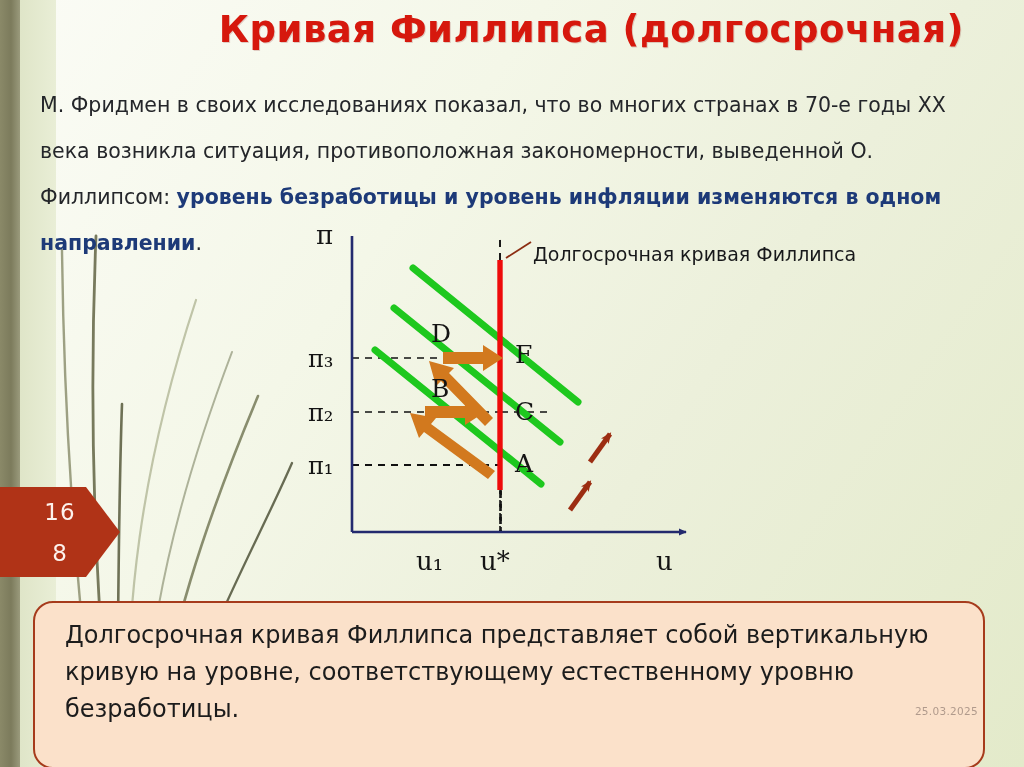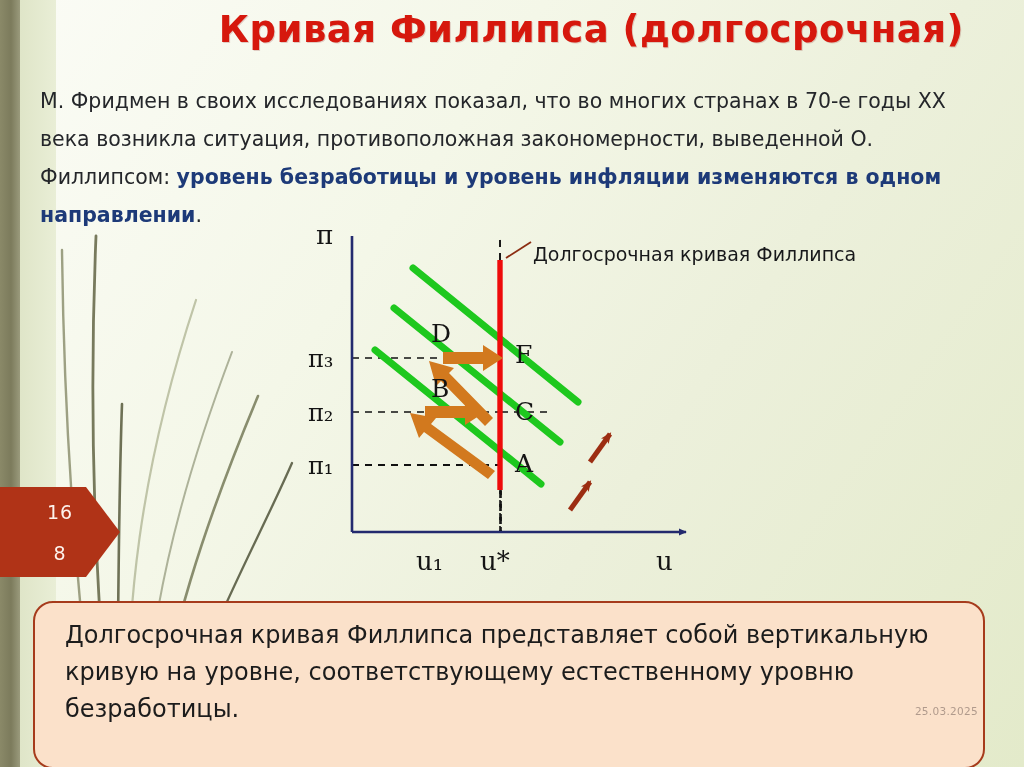--- a/index.html
+++ b/index.html
@@ -27,31 +27,31 @@
   #title{
     position:absolute;left:60px;top:8px;width:904px;text-align:right;
     color:#d6180d;font-weight:bold;font-size:37px;letter-spacing:.5px;
     font-family:"DejaVu Sans","Liberation Sans",sans-serif;
     text-shadow:1px 1px 0 rgba(120,0,0,.18);
   }
 
   
   #para{
     position:absolute;left:40px;top:82px;width:960px;
-    font-size:20.5px;line-height:38px;color:#24262a;
+    font-size:20.5px;line-height:46px;color:#24262a;
     font-family:"DejaVu Sans","Liberation Sans",sans-serif;
   }
   #para .hl{color:#1d3a78;font-weight:bold;}
 
   
   #badge{
     position:absolute;left:0px;top:487px;width:120px;height:90px;
     background:#b03317;
     clip-path:polygon(0 0, 86px 0, 120px 45px, 86px 90px, 0 90px);
-    color:#fdf2ec;font-size:19px;line-height:41px;
+    color:#fdf2ec;font-size:23px;line-height:41px;
     text-align:center;padding-top:5px;box-sizing:border-box;
     letter-spacing:1px;
   }
   #badge span{display:block;}
 
   
   #chart{position:absolute;left:288px;top:222px;width:640px;height:360px;}
   #chart svg{display:block;}
   .glab{font-family:"DejaVu Serif","Liberation Serif",serif;fill:#141414;}
 

